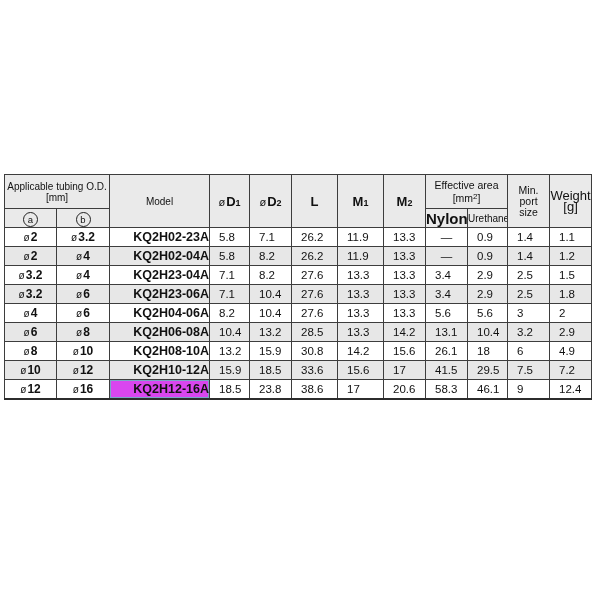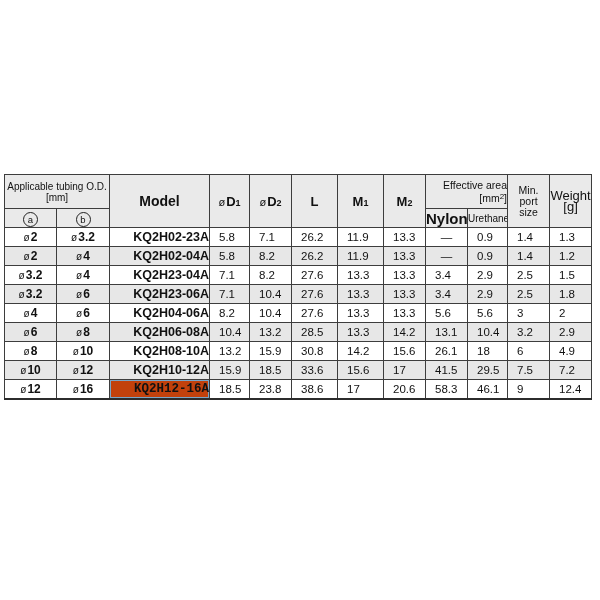--- a/index.html
+++ b/index.html
@@ -12,39 +12,39 @@
   table{border-collapse:collapse;table-layout:fixed;width:587px;
         border:1px solid #3d3d3d;border-bottom:2px solid #2c2c2c;}
   th,td{border:1px solid #3d3d3d;padding:0;overflow:hidden;white-space:nowrap;}
   thead th{background:#eaeaea;font-weight:normal;vertical-align:middle;text-align:center;}
   tr.hr1 th{height:33px;}
   tr.hr2 th{height:18px;}
   tbody tr{height:19px;background:#ffffff;}
   tbody tr.alt{background:#e7e7e7;}
 
   .tub{font-size:10px;line-height:11px;}
-  .model-h{font-size:14px;font-weight:bold;}
+  .model-h{font-size:10px;}
   .dh{font-size:13px;font-weight:bold;}
   .dh .o{font-size:11px;font-weight:normal;margin-right:1px;}
   .bh{font-size:13px;font-weight:bold;}
   .sb{font-size:9px;font-weight:bold;}
-  .ea{font-size:10.5px;line-height:11px;text-align:right;}
+  .ea{font-size:10.5px;line-height:11px;}
   .sup{font-size:8px;vertical-align:3px;}
   .nylon-h{font-size:15px;font-weight:bold;}
   .ure-h{font-size:10px;}
   .mp{font-size:10.5px;line-height:11px;}
   .wt{font-size:13px;line-height:11px;}
   .circ{display:inline-flex;align-items:center;justify-content:center;
         width:13px;height:13px;border:1px solid #222;border-radius:50%;
         font-size:9.5px;line-height:13px;}
 
   td.dia-cell{text-align:center;font-size:12px;font-weight:bold;}
   td.dia-cell .o{font-size:10px;font-weight:normal;margin-right:1px;}
   td.model-cell{text-align:right;font-size:12.5px;font-weight:bold;}
-  td.model-cell.hl{background:#c2410c;box-shadow:inset 0 0 0 1px #7ba6c7;font-family:Liberation Mono, monospace;}
+  td.model-cell.hl{background:#d946ef;box-shadow:inset 0 0 0 1px #7ba6c7;}
   td.num{font-size:11.5px;text-align:left;padding-left:9px;}
   td.num.ctr{text-align:center;padding-left:0;}
 </style>
 </head>
 <body>
 
 <div class="spec-table-wrap">
 <table>
   <colgroup>
     <col style="width:52px">
@@ -99,21 +99,21 @@
           <td class="dia-cell"><span class="o">ø</span><span>3.2</span></td>
           <td class="model-cell">KQ2H02-23A</td>
           <td class="num">5.8</td>
           <td class="num">7.1</td>
           <td class="num">26.2</td>
           <td class="num">11.9</td>
           <td class="num">13.3</td>
           <td class="num ctr">—</td>
           <td class="num">0.9</td>
           <td class="num">1.4</td>
-          <td class="num">1.3</td>
+          <td class="num">1.1</td>
         </tr>
         <tr class="alt">
           <td class="dia-cell"><span class="o">ø</span><span>2</span></td>
           <td class="dia-cell"><span class="o">ø</span><span>4</span></td>
           <td class="model-cell">KQ2H02-04A</td>
           <td class="num">5.8</td>
           <td class="num">8.2</td>
           <td class="num">26.2</td>
           <td class="num">11.9</td>
           <td class="num">13.3</td>

